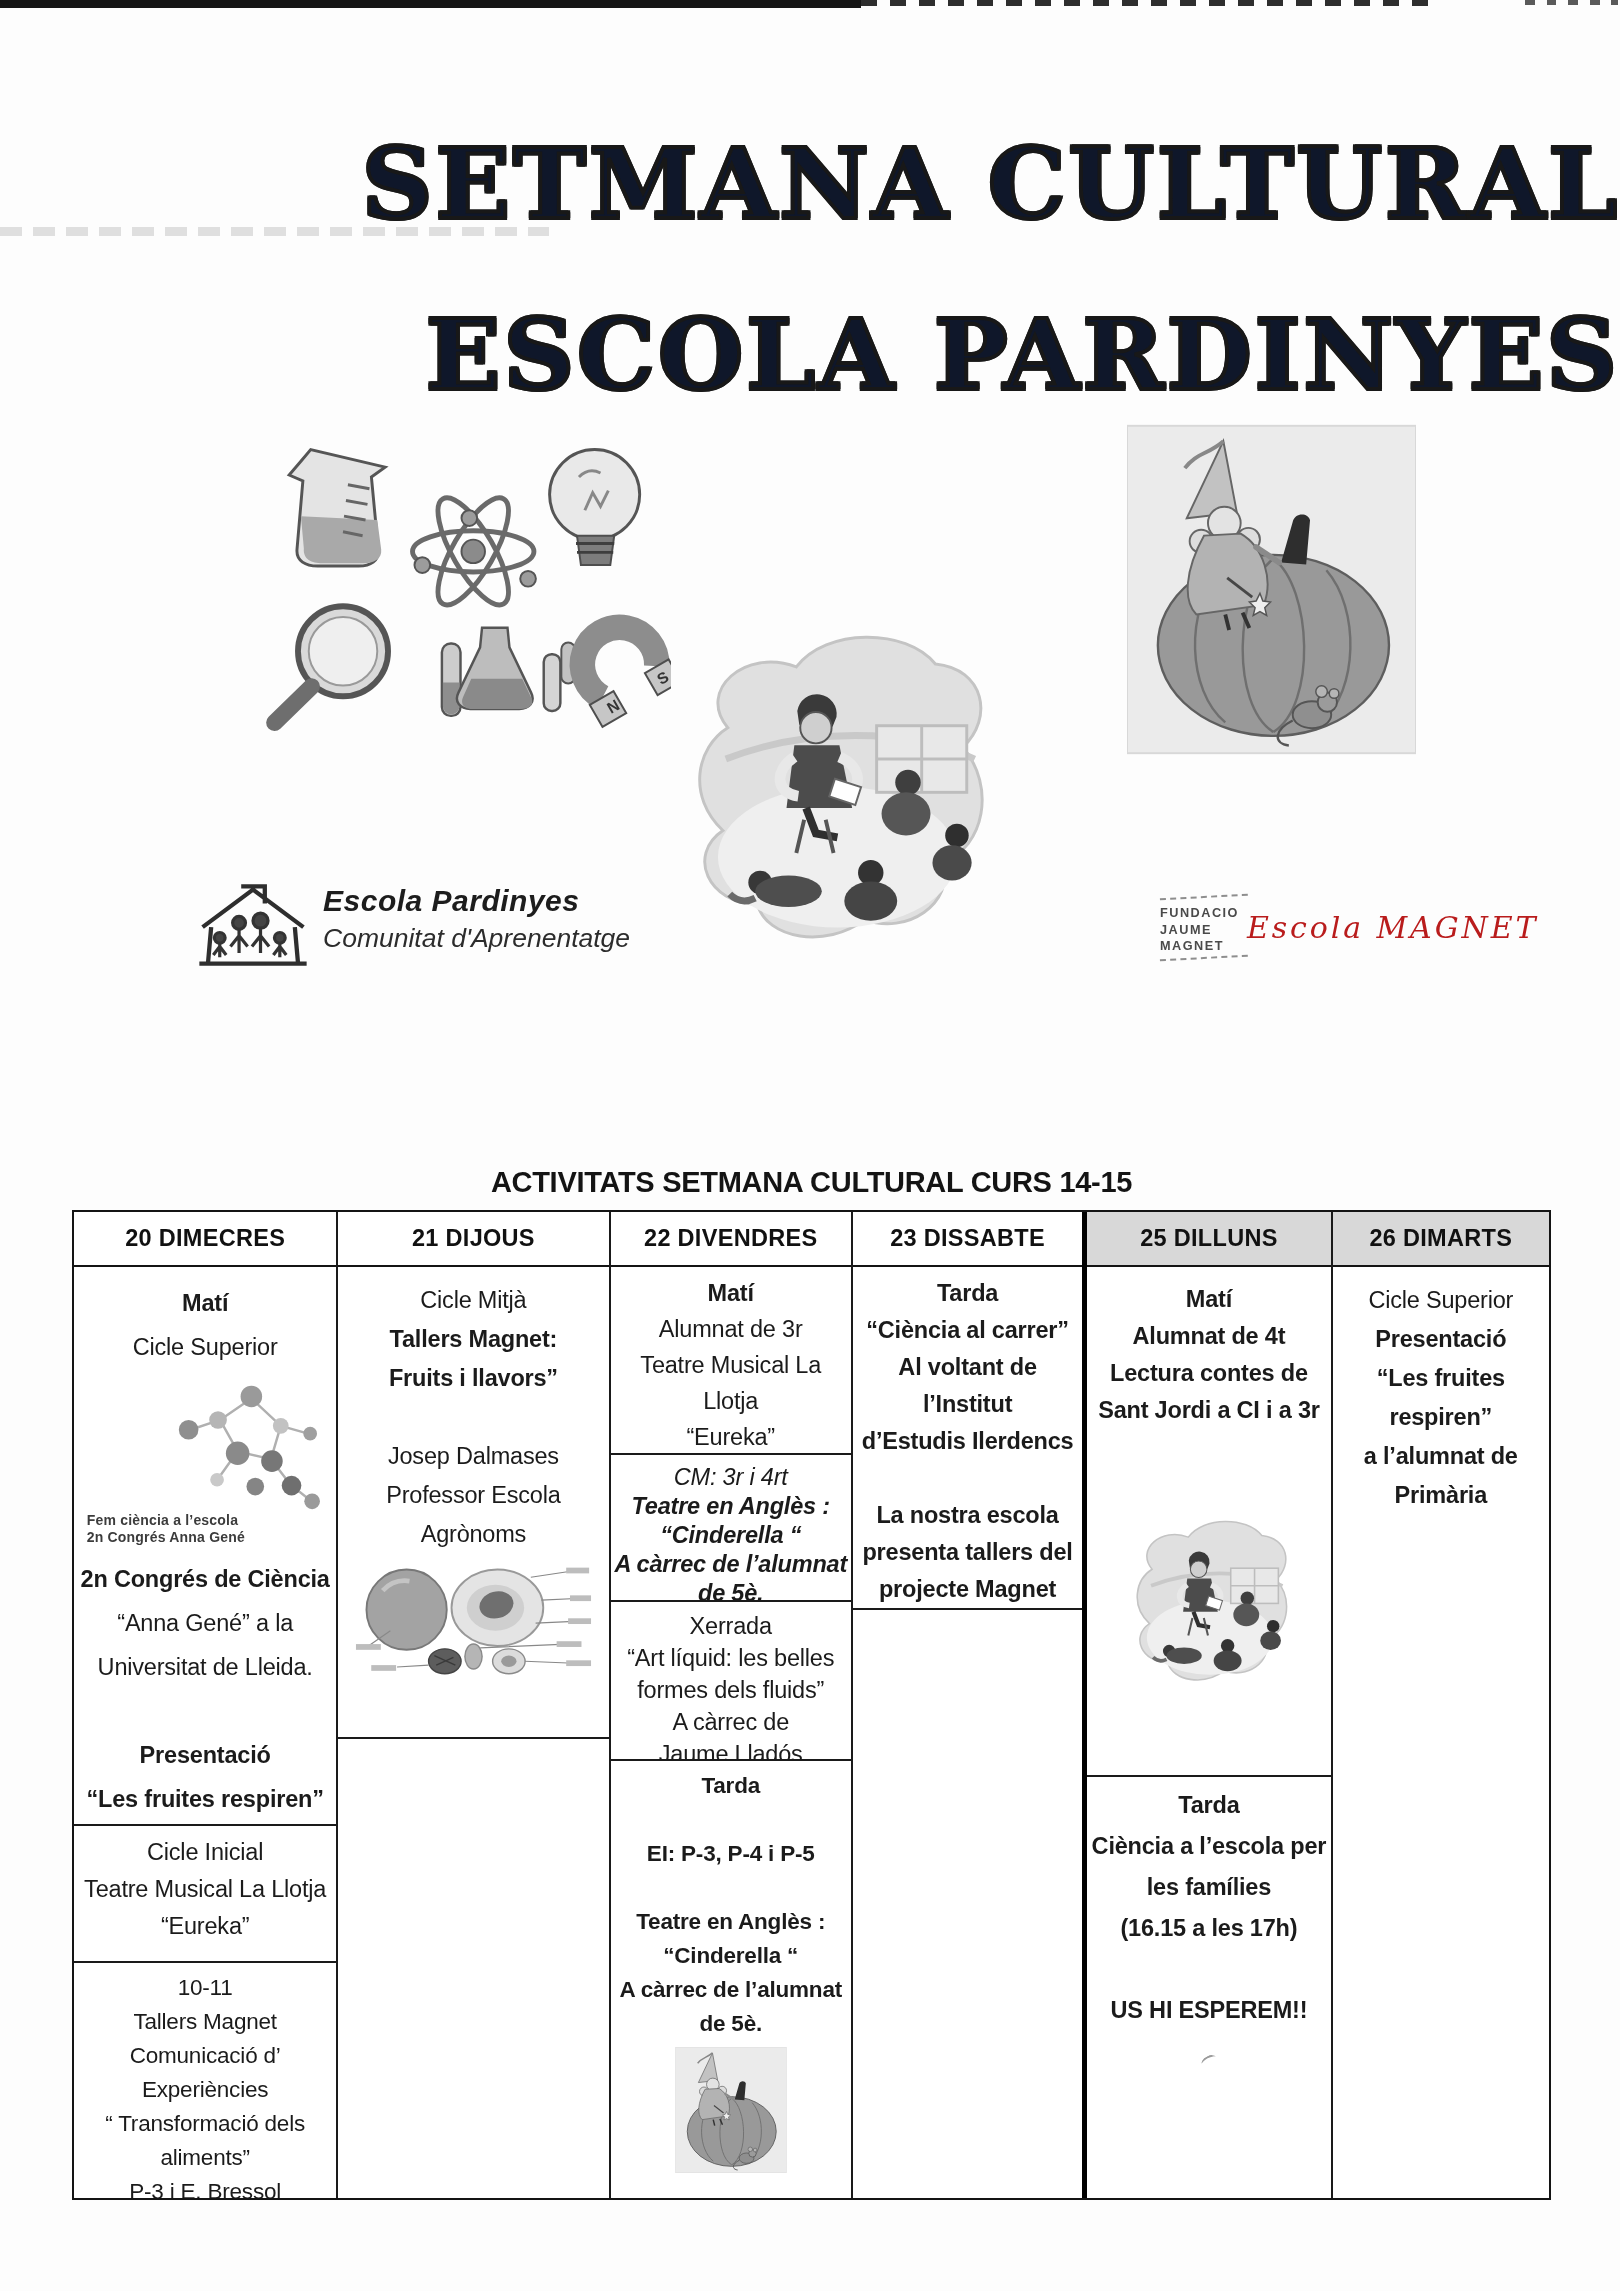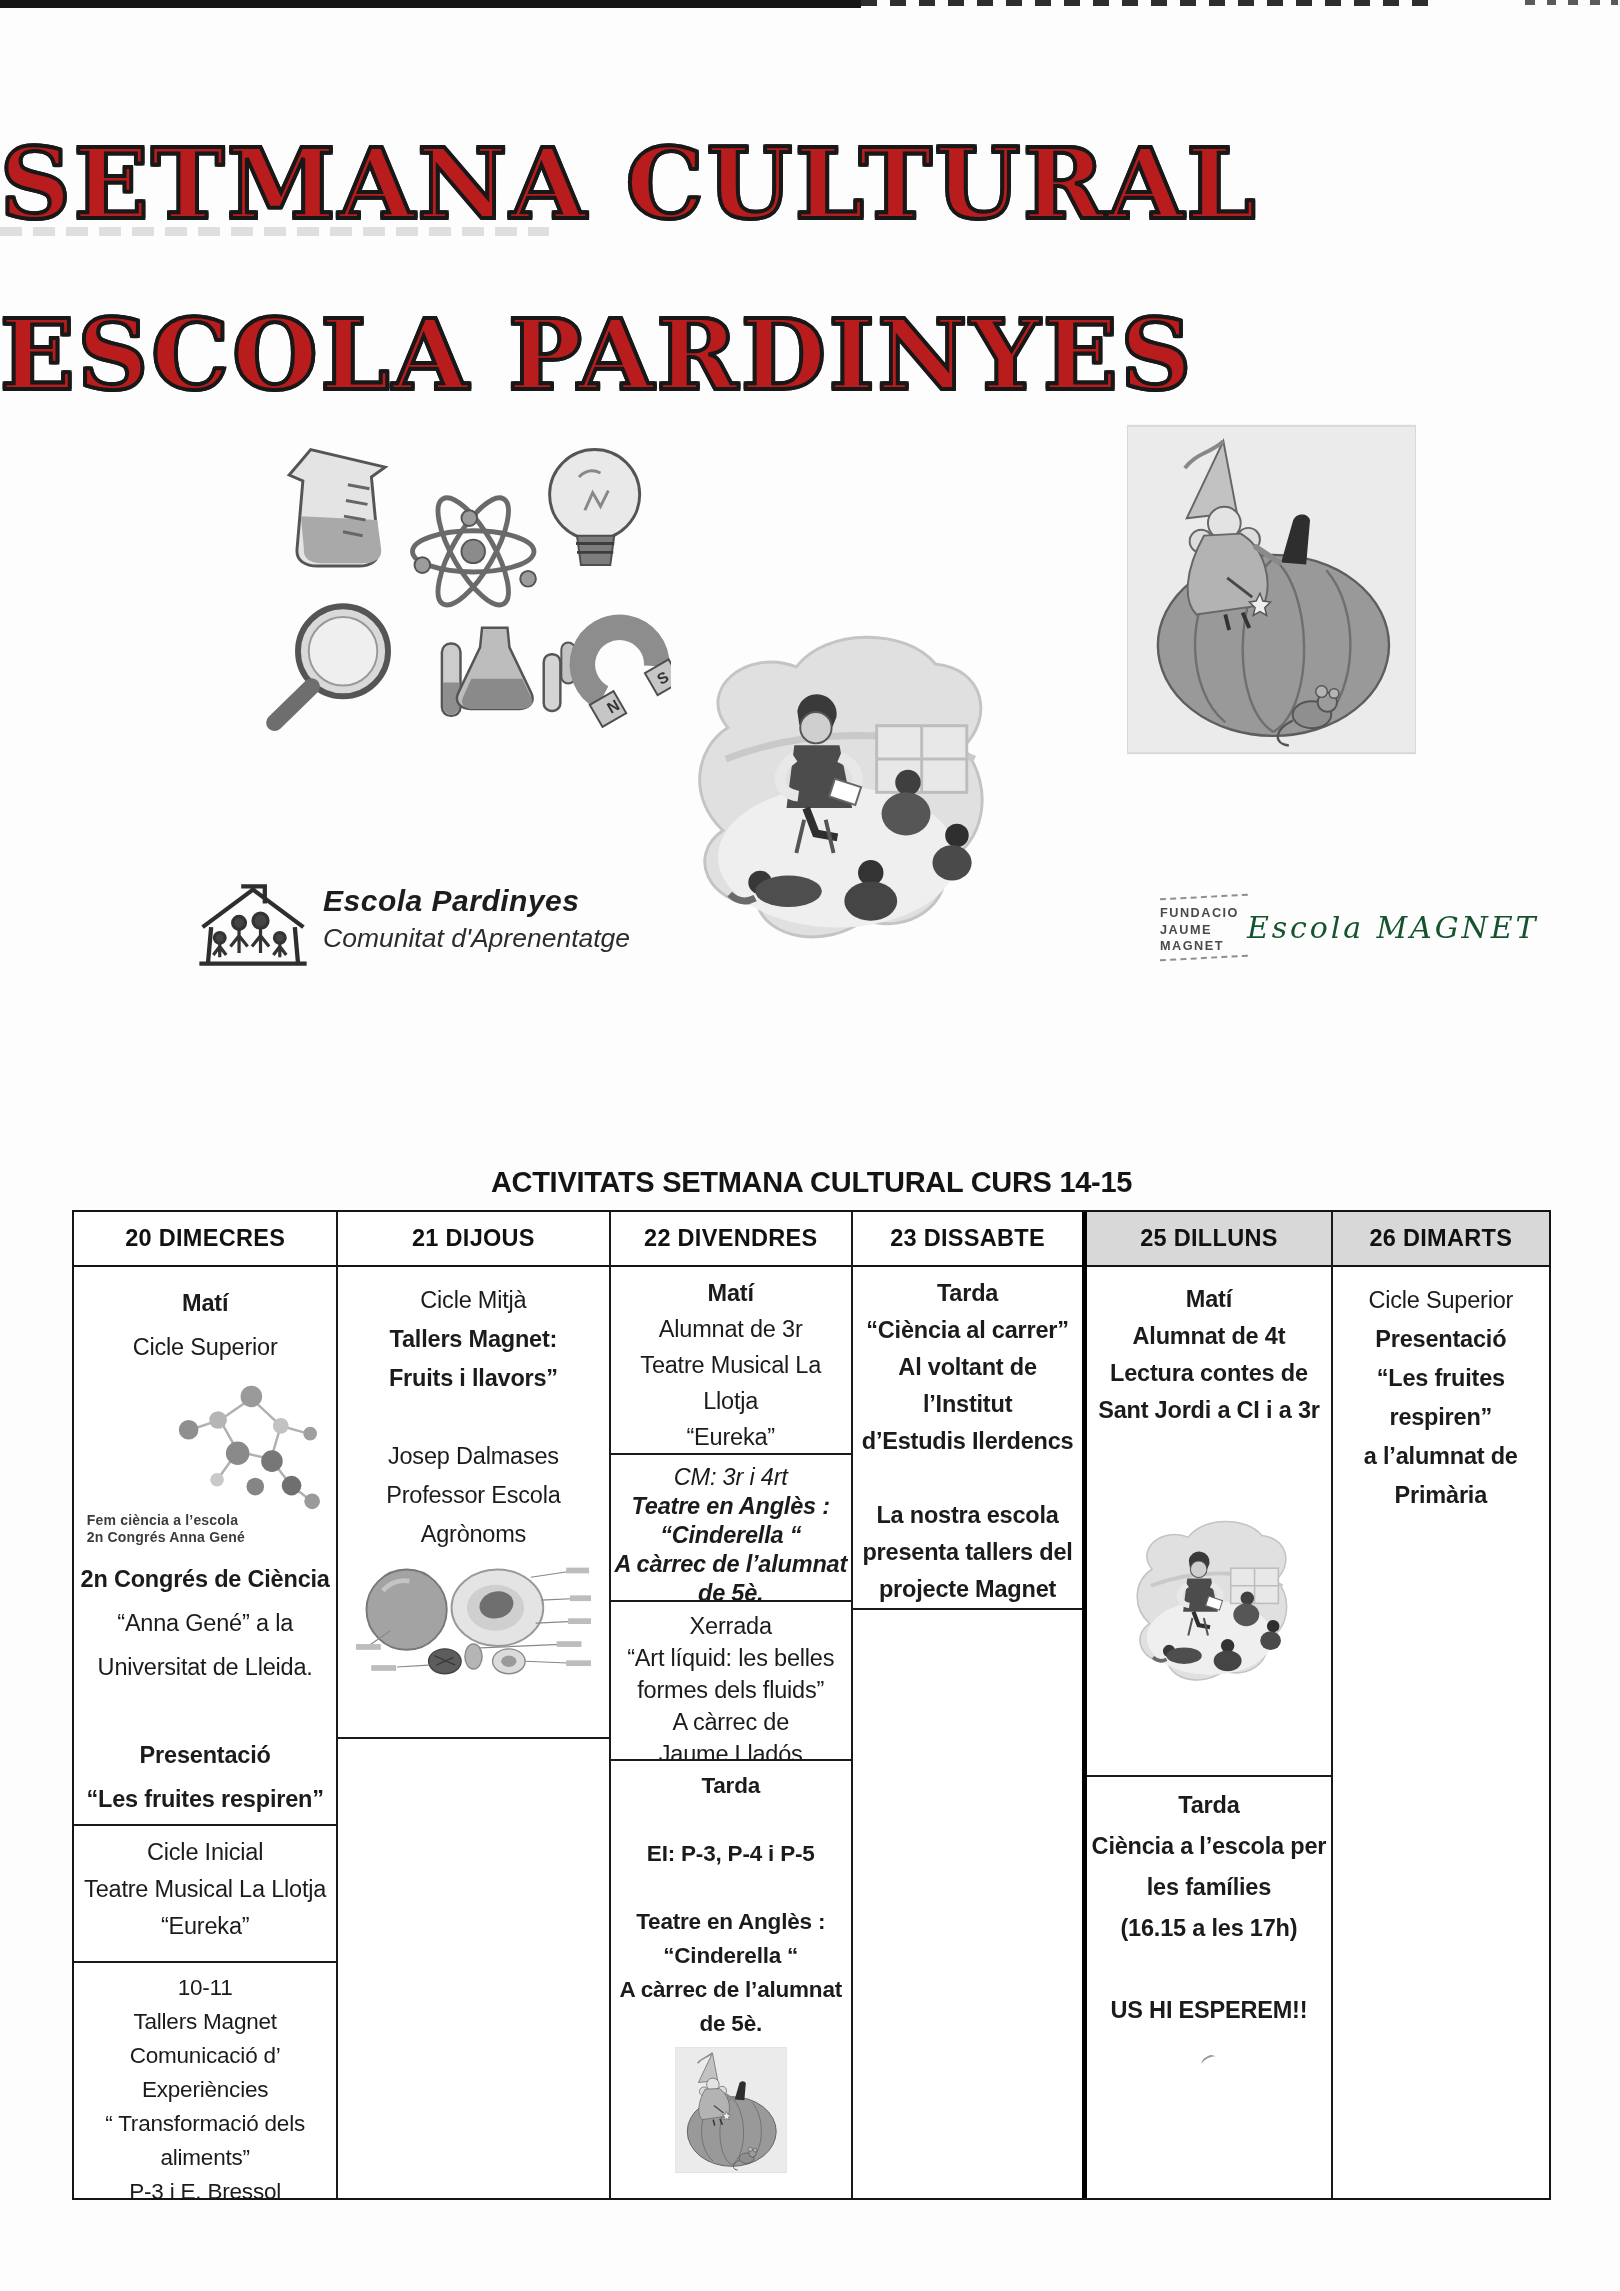--- a/index.html
+++ b/index.html
@@ -11,37 +11,37 @@
   
   .scanbar1{position:absolute;top:0;left:0;width:861px;height:7.8px;background:#161616;}
   .scanbar2{position:absolute;top:0;left:861px;width:578px;height:5.9px;
     background:repeating-linear-gradient(90deg,#2e2e2e 0 15.7px,transparent 15.7px 29px);}
   .scanbar3{position:absolute;top:0;left:1525px;width:93px;height:4.9px;
     background:repeating-linear-gradient(90deg,#5a5a5a 0 9.8px,transparent 9.8px 21.6px);}
   .scanband{position:absolute;top:227px;left:0;width:549px;height:8.8px;opacity:.12;
     background:repeating-linear-gradient(90deg,#000 0 21.6px,transparent 21.6px 33px);}
   
   .title{
-    position:absolute;left:0;width:100%;text-align:left;
+    position:absolute;left:0;width:100%;text-align:right;
     font-family:"DejaVu Serif", serif;font-weight:bold;font-size:98px;line-height:1;
-    letter-spacing:2.9px;color:#b91c1c;
+    letter-spacing:2.9px;color:#0f172a;
     -webkit-text-stroke:3.9px #181818;
     text-shadow:2px 0 0 #181818,-2px 0 0 #181818,0 2px 0 #181818,0 -2px 0 #181818;
   }
   .title1{top:135px;}
   .title2{top:306px;}
   
   .pard-logo{position:absolute;left:194px;top:882px;width:118px;height:86px;}
   .pard-name{position:absolute;left:323px;top:884px;font-size:30px;font-weight:bold;font-style:italic;color:#1d1d1d;letter-spacing:0.5px;}
   .pard-sub{position:absolute;left:323px;top:923px;font-size:26.5px;font-style:italic;color:#2c2c2c;}
   .bofill{position:absolute;left:1160px;top:894px;width:88px;text-align:left;color:#4a4a4a;
     font-size:12.7px;font-weight:bold;letter-spacing:1.5px;line-height:16.7px;}
   .bofill .sq{height:4.9px;border-top:2px dashed #8e8e8e;transform:rotate(-3deg);margin:2px 0;}
   .magnet{position:absolute;left:1247px;top:910px;font-family:"DejaVu Serif", serif;font-style:italic;
-    font-size:30px;letter-spacing:2.9px;color:#14532d;}
+    font-size:30px;letter-spacing:2.9px;color:#b91c1c;}
   
   .tbl-heading{position:absolute;left:72px;top:1166px;width:1479px;text-align:center;}
   .tbl-heading span{display:inline-block;font-size:29px;font-weight:bold;letter-spacing:-0.3px;
     border-bottom:3.9px solid #141414;padding-bottom:14px;color:#141414;}
   
   .tbl{
     position:absolute;left:72px;top:1210px;width:1479px;height:990px;
     border:2.9px solid #141414;box-sizing:border-box;display:flex;background:#fff;
   }
   .col{display:flex;flex-direction:column;box-sizing:border-box;border-right:2px solid #1a1a1a;min-width:0;}

